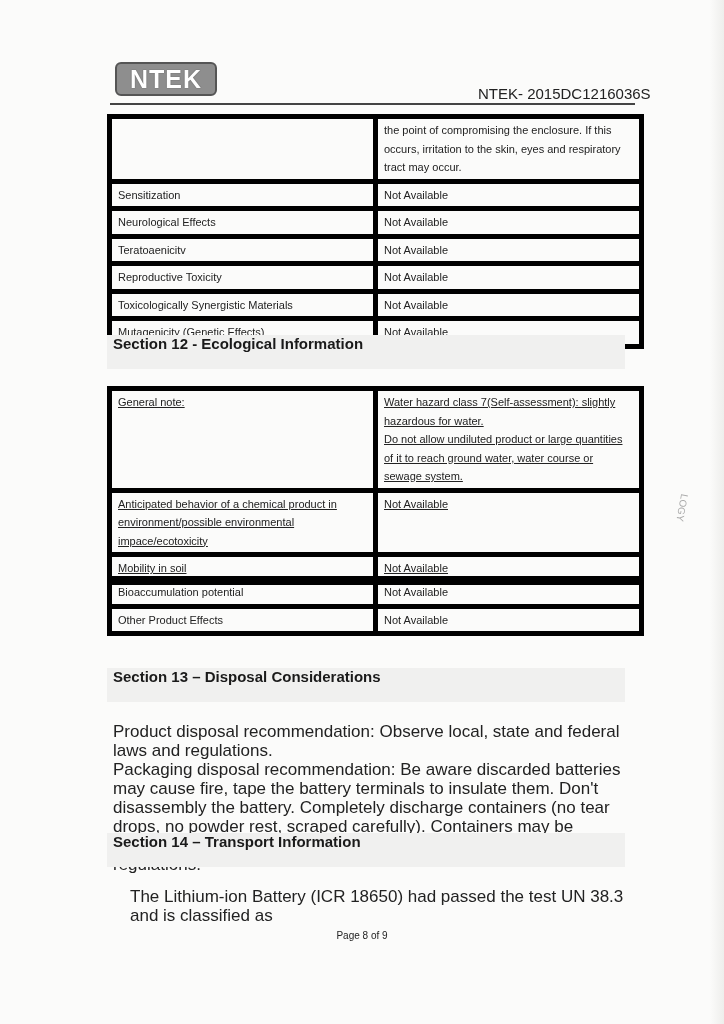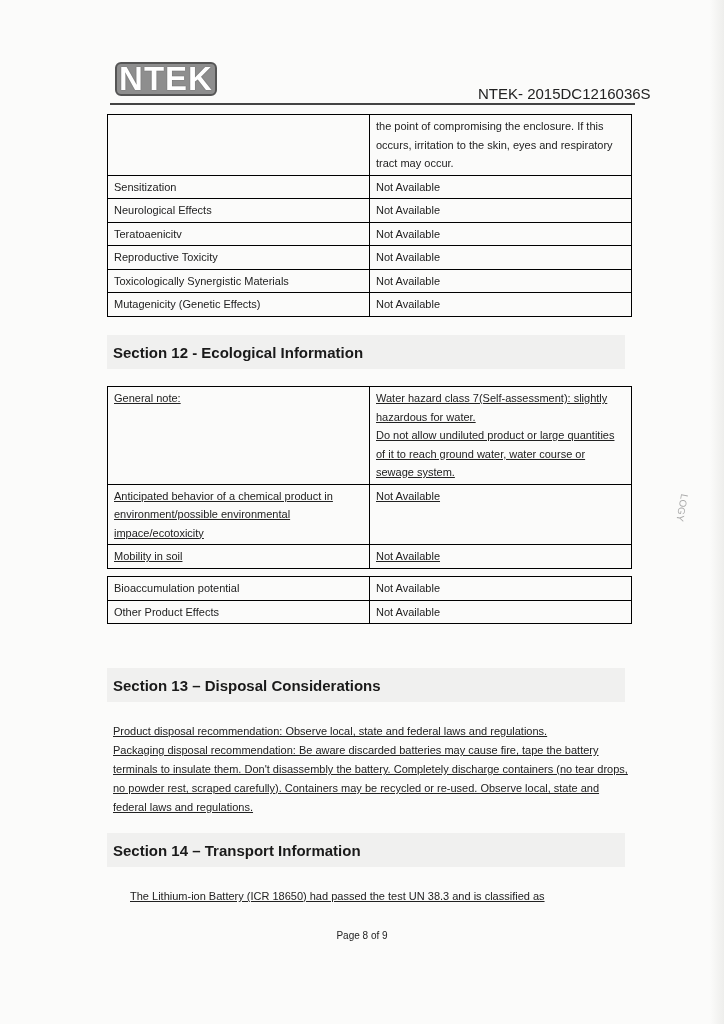--- a/index.html
+++ b/index.html
@@ -18,46 +18,46 @@
     font-size: 10px; color: #aaa; transform: rotate(100deg);
     transform-origin: left top; white-space: nowrap;
   }
   
   .logo {
     position: absolute; left: 115px; top: 62px; width: 102px; height: 34px;
     background: #8e8e8e; border: 2px solid #555; border-radius: 6px;
     box-sizing: border-box; display: flex; align-items: center; justify-content: center;
   }
   .logo span {
-    color: #fff; font-weight: bold; font-size: 33px; letter-spacing: 1px;
+    color: #fff; font-weight: bold; font-size: 25px; letter-spacing: 1px;
     font-family: "Liberation Sans", sans-serif;
     text-shadow: 0 0 1px #333;
   }
   .doc-id {
     position: absolute; left: 478px; top: 85px; font-size: 15px; color: #222;
   }
   .header-rule {
     position: absolute; left: 110px; top: 103px; width: 525px; height: 2px; background: #444;
   }
   
   table.grid {
     position: absolute; border-collapse: collapse; font-size: 11px; color: #222;
   }
   table.grid td {
-    border: 1px solid #000000; padding: 2px 6px; vertical-align: top; line-height: 18.5px;
+    border: 5px solid #000000; padding: 2px 6px; vertical-align: top; line-height: 18.5px;
   }
   table.grid td.c1 { width: 249px; }
   table.grid td.c2 { width: 249px; }
   .section-head {
     position: absolute; left: 107px; width: 518px; height: 34px;
-    background: #f0f0ef; display: flex; align-items: center;
+    background: #f0f0ef; display: flex; align-items: flex-start;
   }
   .section-head span { font-weight: bold; font-size: 15px; padding-left: 6px; color: #1a1a1a; }
   .para {
-    position: absolute; left: 113px; width: 520px; font-size: 11px; line-height: 19px; color: #222; text-decoration: underline;
+    position: absolute; left: 113px; width: 520px; font-size: 17px; line-height: 19px; color: #222;
   }
   .footer {
     position: absolute; left: 0; width: 724px; top: 930px; text-align: center; font-size: 10px;
   }
 </style>
 </head>
 <body>
 
 <div class="scan-edge"></div>
 <div class="stamp">LOGY</div>

